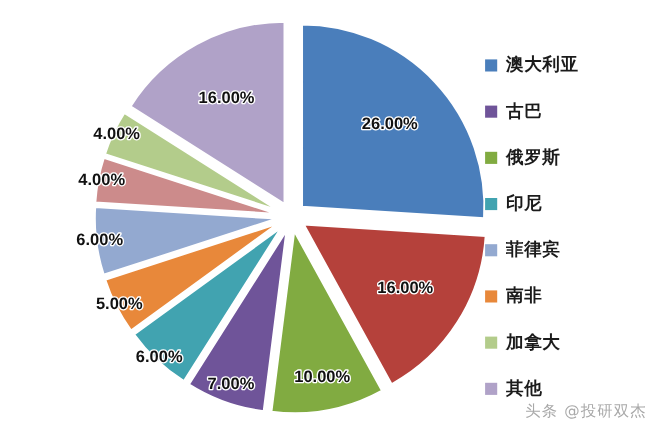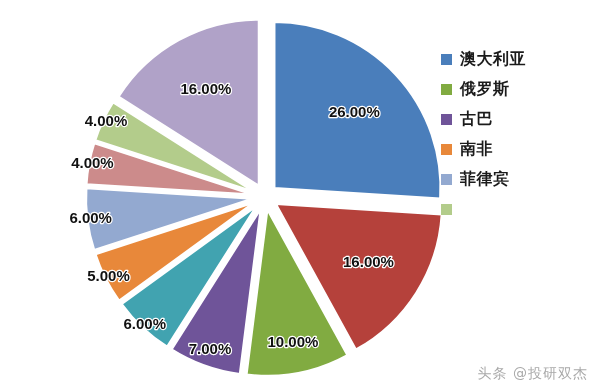--- a/index.html
+++ b/index.html
@@ -39,21 +39,21 @@
     stroke-width: 2.4px;
     stroke-linejoin: round;
   }
   .legend {
     position: absolute;
     left: 441px;
     top: 44px;
     width: 150px;
     display: flex;
     flex-direction: column;
-    gap: 0px;
+    gap: 12px;
   }
   .legend-row {
     display: flex;
     align-items: center;
     height: 30px;
   }
   .legend-swatch {
     width: 11px;
     height: 11px;
     flex: 0 0 11px;
@@ -107,35 +107,44 @@
       <text class="slice-label" x="106.03998342276975" y="122.19909405784789">4.00%</text>
       <text class="slice-label" x="205.9562697020939" y="89.59985329382401">16.00%</text>
     </svg>
 
   <div class="legend" id="legend">
       <div class="legend-row">
         <span class="legend-swatch" style="background: rgb(74, 126, 187);"></span>
         <span class="legend-label">澳大利亚</span>
       </div>
       <div class="legend-row">
+        <span class="legend-swatch" style="background: rgb(111, 84, 153);"></span>
+        <span class="legend-label">古巴</span>
+      </div>
+      <div class="legend-row">
         <span class="legend-swatch" style="background: rgb(129, 171, 65);"></span>
         <span class="legend-label">俄罗斯</span>
       </div>
       <div class="legend-row">
-        <span class="legend-swatch" style="background: rgb(111, 84, 153);"></span>
-        <span class="legend-label">古巴</span>
+        <span class="legend-swatch" style="background: rgb(65, 163, 176);"></span>
+        <span class="legend-label">印尼</span>
+      </div>
+      <div class="legend-row">
+        <span class="legend-swatch" style="background: rgb(147, 169, 208);"></span>
+        <span class="legend-label">菲律宾</span>
       </div>
       <div class="legend-row">
         <span class="legend-swatch" style="background: rgb(232, 136, 58);"></span>
         <span class="legend-label">南非</span>
       </div>
       <div class="legend-row">
-        <span class="legend-swatch" style="background: rgb(147, 169, 208);"></span>
-        <span class="legend-label">菲律宾</span>
+        <span class="legend-swatch" style="background: rgb(179, 204, 139);"></span>
+        <span class="legend-label">加拿大</span>
       </div>
       <div class="legend-row">
-        <span class="legend-swatch" style="background: rgb(179, 204, 139);"></span>
+        <span class="legend-swatch" style="background: rgb(176, 162, 200);"></span>
+        <span class="legend-label">其他</span>
       </div>
     </div>
 
   <div class="watermark">头条 @投研双杰</div>
 
 </div>
 
 </body></html>

